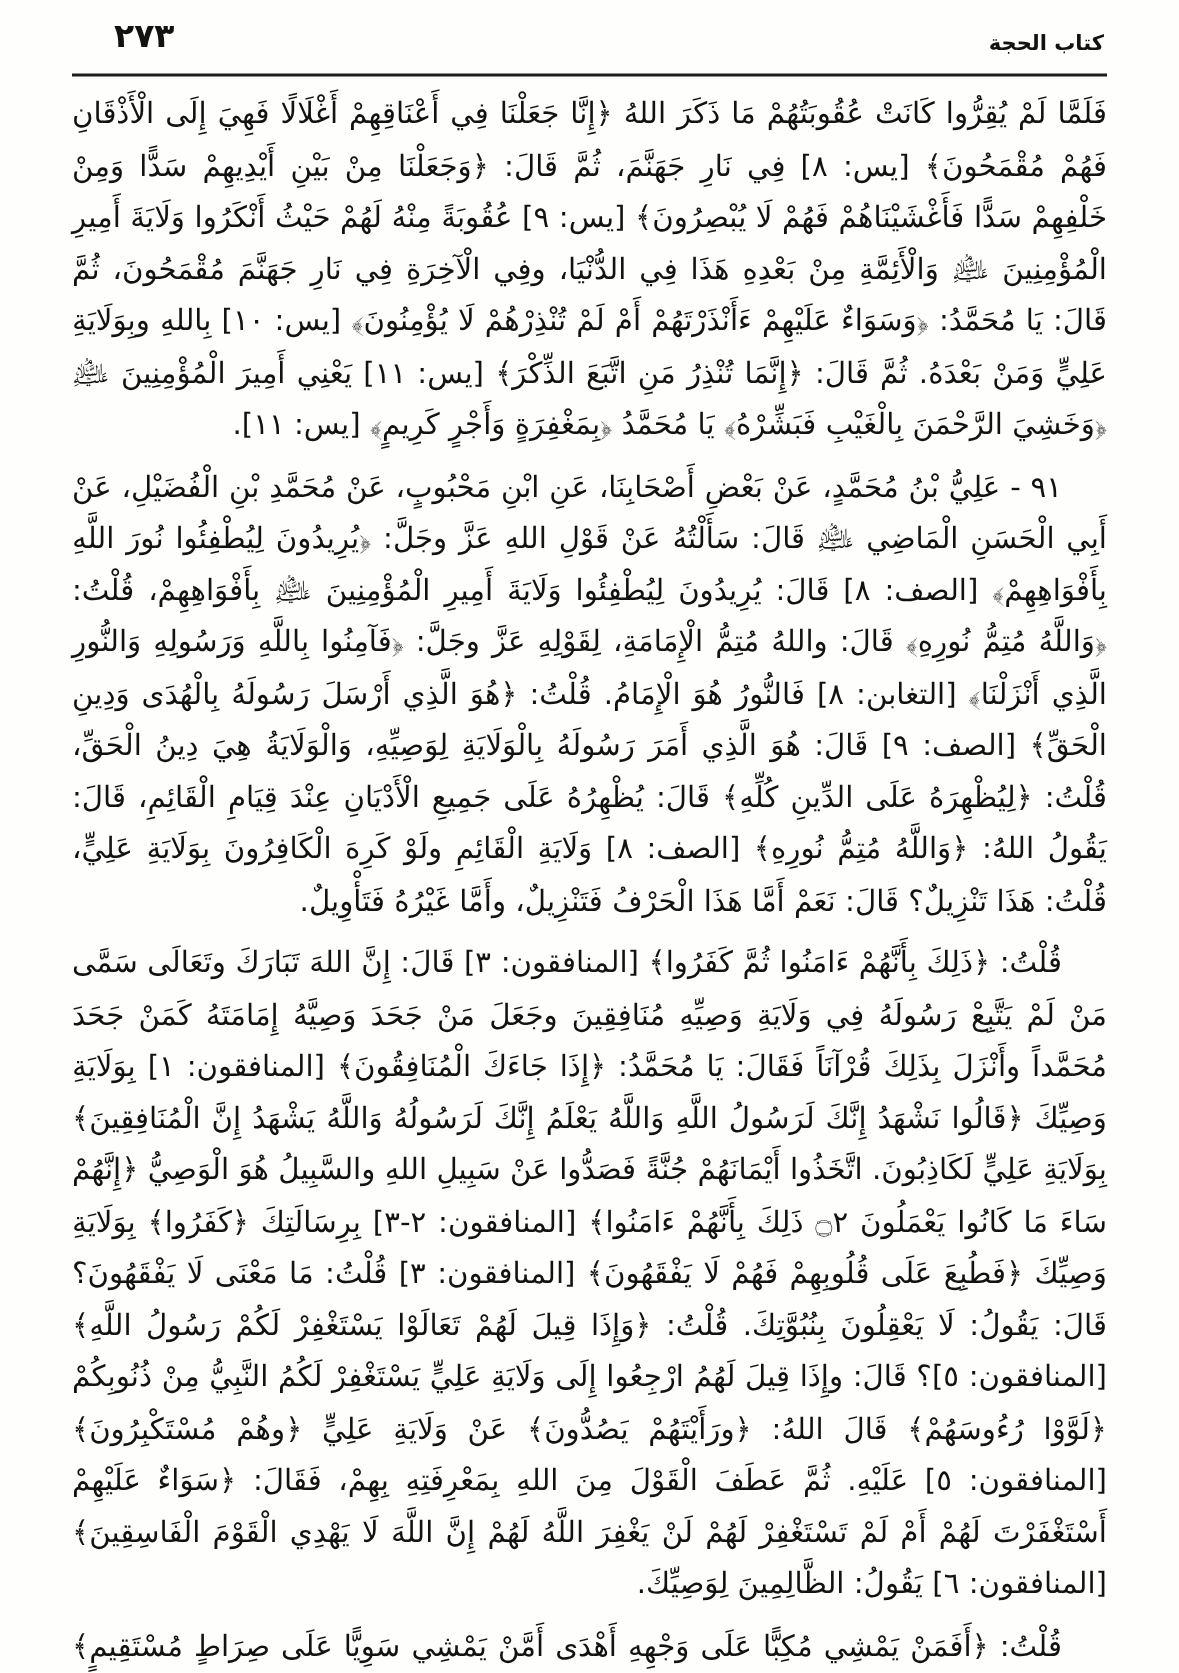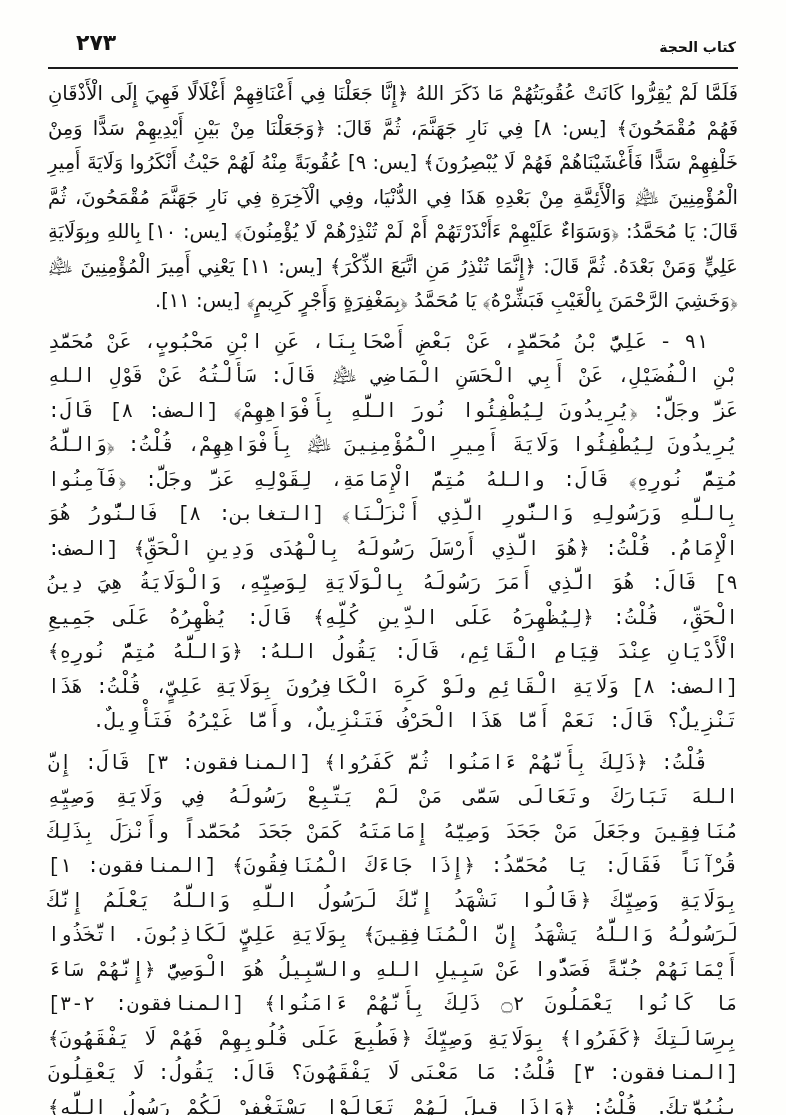--- a/index.html
+++ b/index.html
@@ -8,21 +8,21 @@
     background: #ffffff;
   }
   .page {
     position: relative;
     box-sizing: border-box;
     width: 786px;
     height: 1115px;
     background: #fefefc;
     color: #121212;
     font-family: "DejaVu Sans", "Liberation Sans", sans-serif;
-    padding: 30px 48px 0 48px;
+    padding: 12px 48px 0 48px;
     overflow: hidden;
   }
   .page-header {
     display: flex;
     justify-content: space-between;
     align-items: flex-end;
     padding: 0 2px 12px 2px;
   }
   .page-number {
     font-weight: bold;
@@ -45,21 +45,20 @@
     text-align: justify;
     font-size: 19.5px;
     line-height: 34.5px;
     margin-top: 8px;
   }
   .para {
     margin: 0 0 7px 0;
   }
   .para.indent {
     text-indent: 30px;
-    font-family: Liberation Mono, monospace;
   }
 </style>
 </head>
 <body>
 
 <div class="page">
 
   <header class="page-header">
     <div class="page-number">٢٧٣</div>
     <div class="running-head">كتاب الحجة</div>

